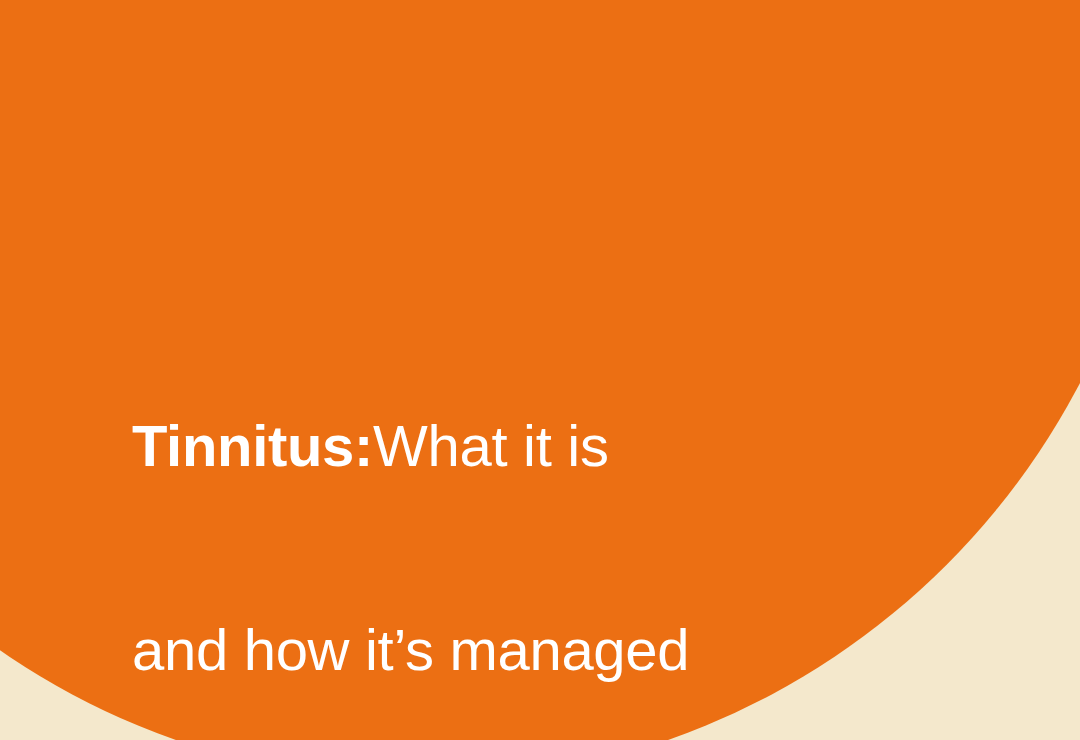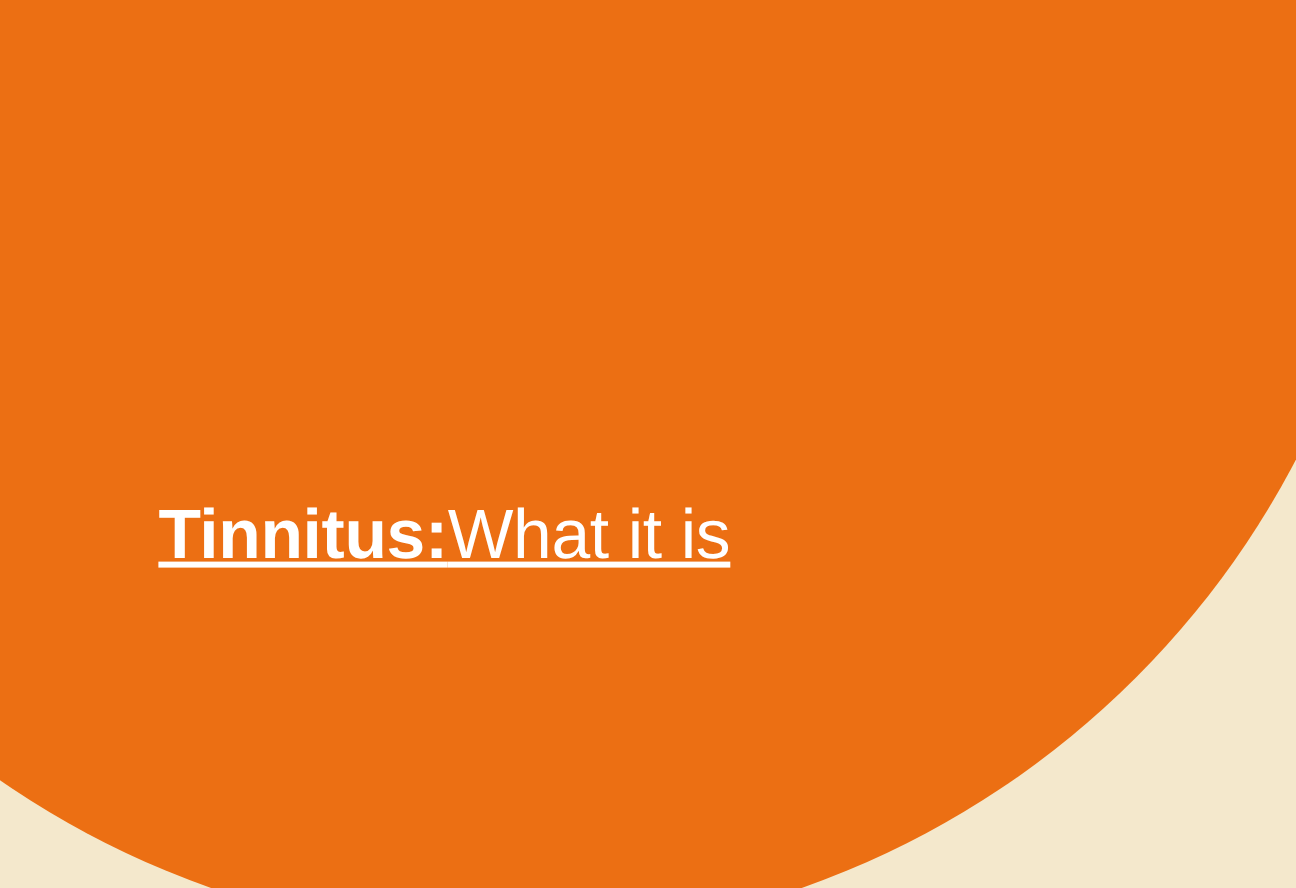--- a/index.html
+++ b/index.html
@@ -43,27 +43,27 @@
     font-weight: 400;
     white-space: pre-wrap;
   }
 
   .headline .lead {
     font-weight: 700;
   }
 
   .headline .line {
     display: block;
-    text-decoration: underline;
   }
 </style>
 </head>
 <body>
 
 <div class="canvas" style="width: 1080px; height: 740px; background: rgb(244, 232, 204);">
 
   <div class="orange-blob" style="background: rgb(236, 111, 19); width: 1484px; height: 1484px; left: -320px; top: -702px;"></div>
 
   <div class="headline" style="color: rgb(255, 255, 255);">
     <span class="line"><span class="lead">Tinnitus:</span><span>What it is</span></span>
+    <span class="line">and how it’s managed</span>
   </div>
 
 </div>
 
 </body></html>

